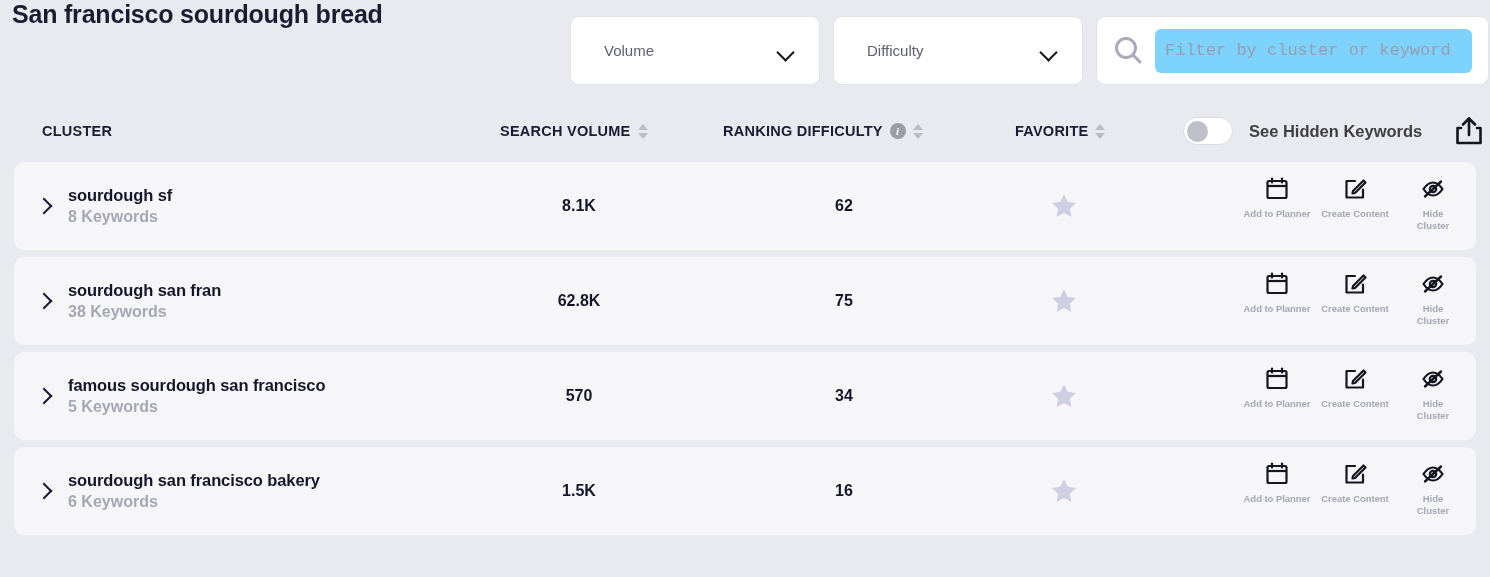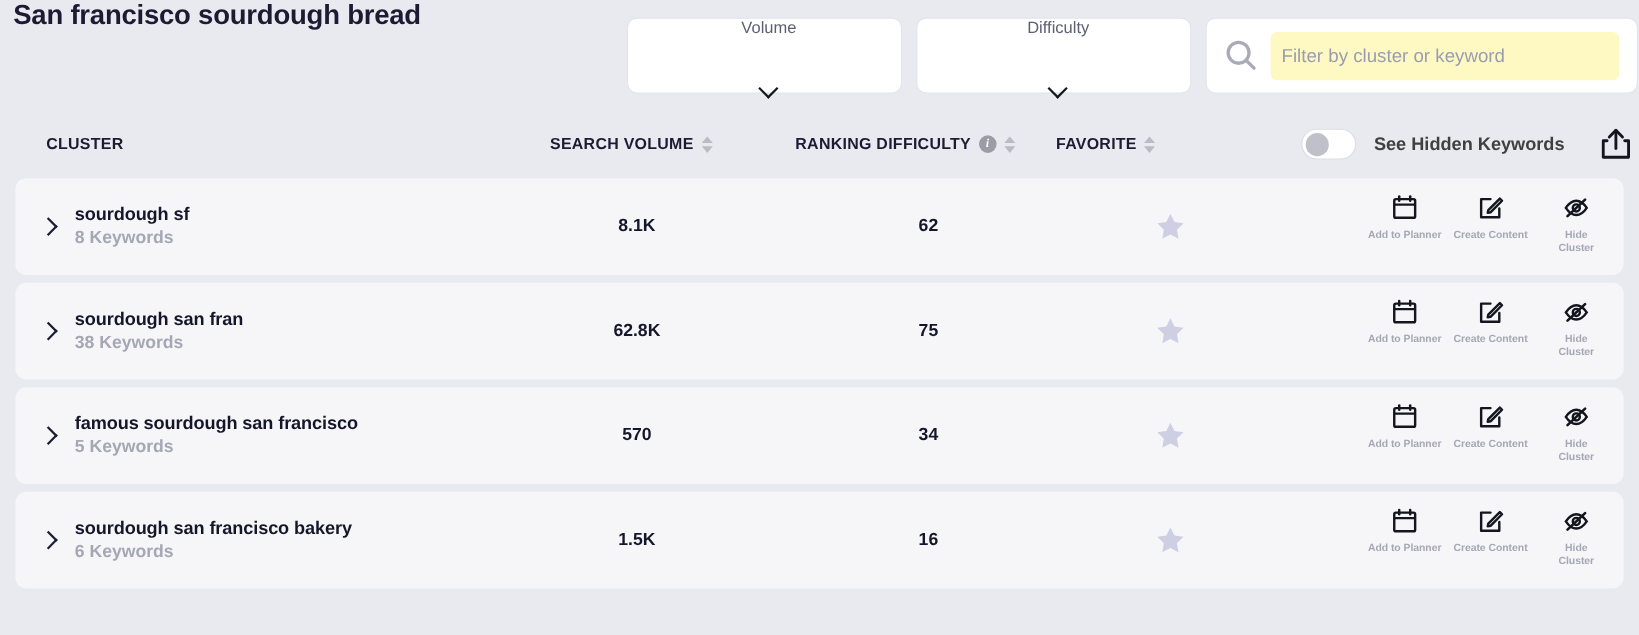--- a/index.html
+++ b/index.html
@@ -37,21 +37,20 @@
   .dropdown {
     width: 250px;
     height: 69px;
     background: #ffffff;
     border: 1px solid #e3e4ea;
     border-radius: 9px;
     display: flex;
     align-items: center;
     justify-content: space-between;
     padding: 0 25px 0 33px;
-    flex-direction: column;
   }
   .dropdown-label {
     font-size: 15px;
     color: #5c6072;
   }
   .chev {
     width: 16px; height: 10px;
     position: relative;
   }
   .chev::before {
@@ -74,26 +73,26 @@
     align-items: center;
     padding: 0 16px 0 12px;
     gap: 6px;
   }
   .search-icon { flex: 0 0 auto; display:block; }
   .search-input {
     flex: 1 1 auto;
     height: 44px;
     border: none;
     outline: none;
-    background: #fef9c3;
+    background: #7dd3fc;
     border-radius: 6px;
     font-size: 17px;
     color: #4b4f60;
     padding: 0 10px;
-    font-family: Liberation Sans, sans-serif;
+    font-family: Liberation Mono, monospace;
   }
   .search-input::placeholder { color: #9a9daf; }
 
   
   .table-head {
     height: 62px;
     position: relative;
   }
   .th {
     position: absolute;
@@ -104,21 +103,21 @@
     gap: 7px;
     font-size: 14.5px;
     font-weight: bold;
     color: #1b1b33;
     letter-spacing: 0.25px;
     white-space: nowrap;
   }
   .th-cluster { left: 42px; }
   .th-volume  { left: 500px; align-items: center; }
   .th-diff    { left: 723px; }
-  .th-fav     { left: 960px; }
+  .th-fav     { left: 1015px; }
 
   .sort {
     width: 10px; height: 17px;
     position: relative;
     display: inline-block;
   }
   .sort::before, .sort::after {
     content: "";
     position: absolute;
     left: 0;

